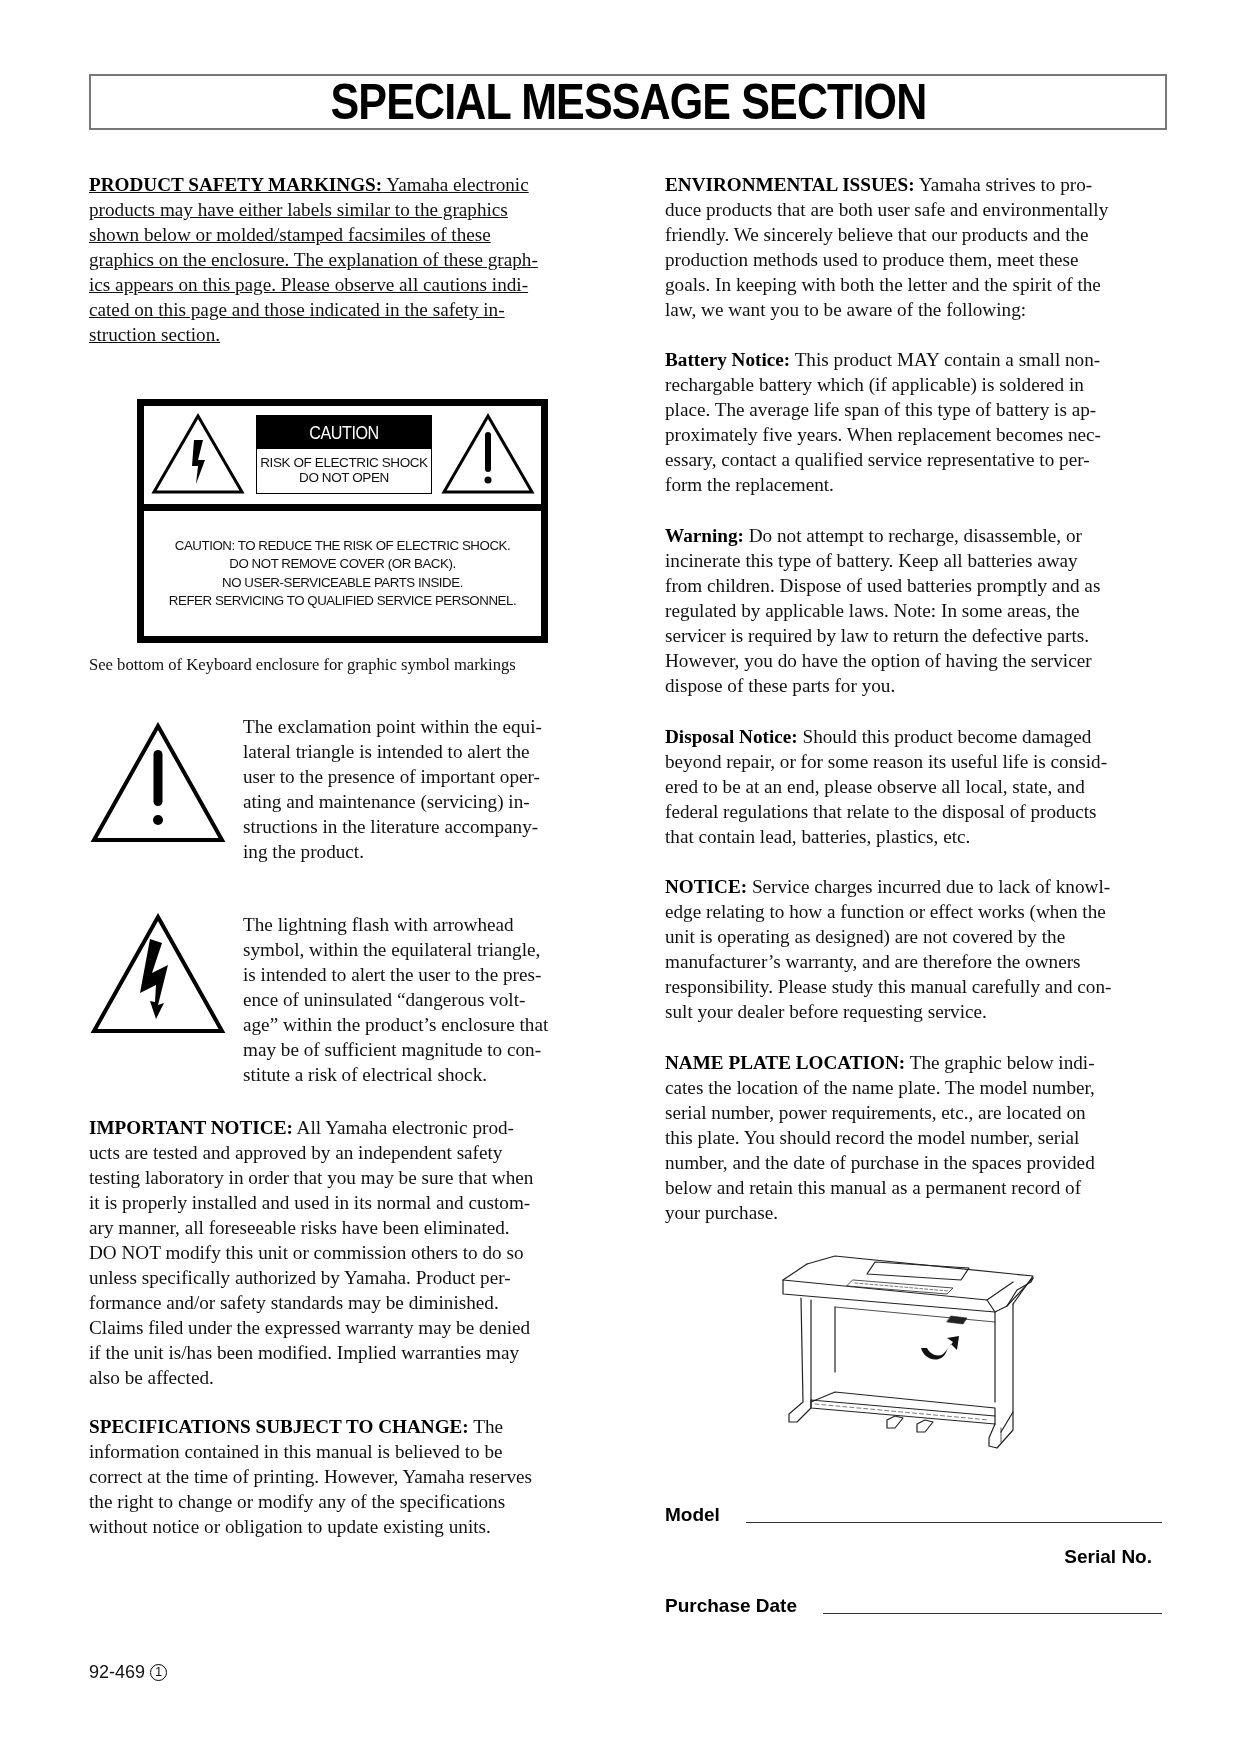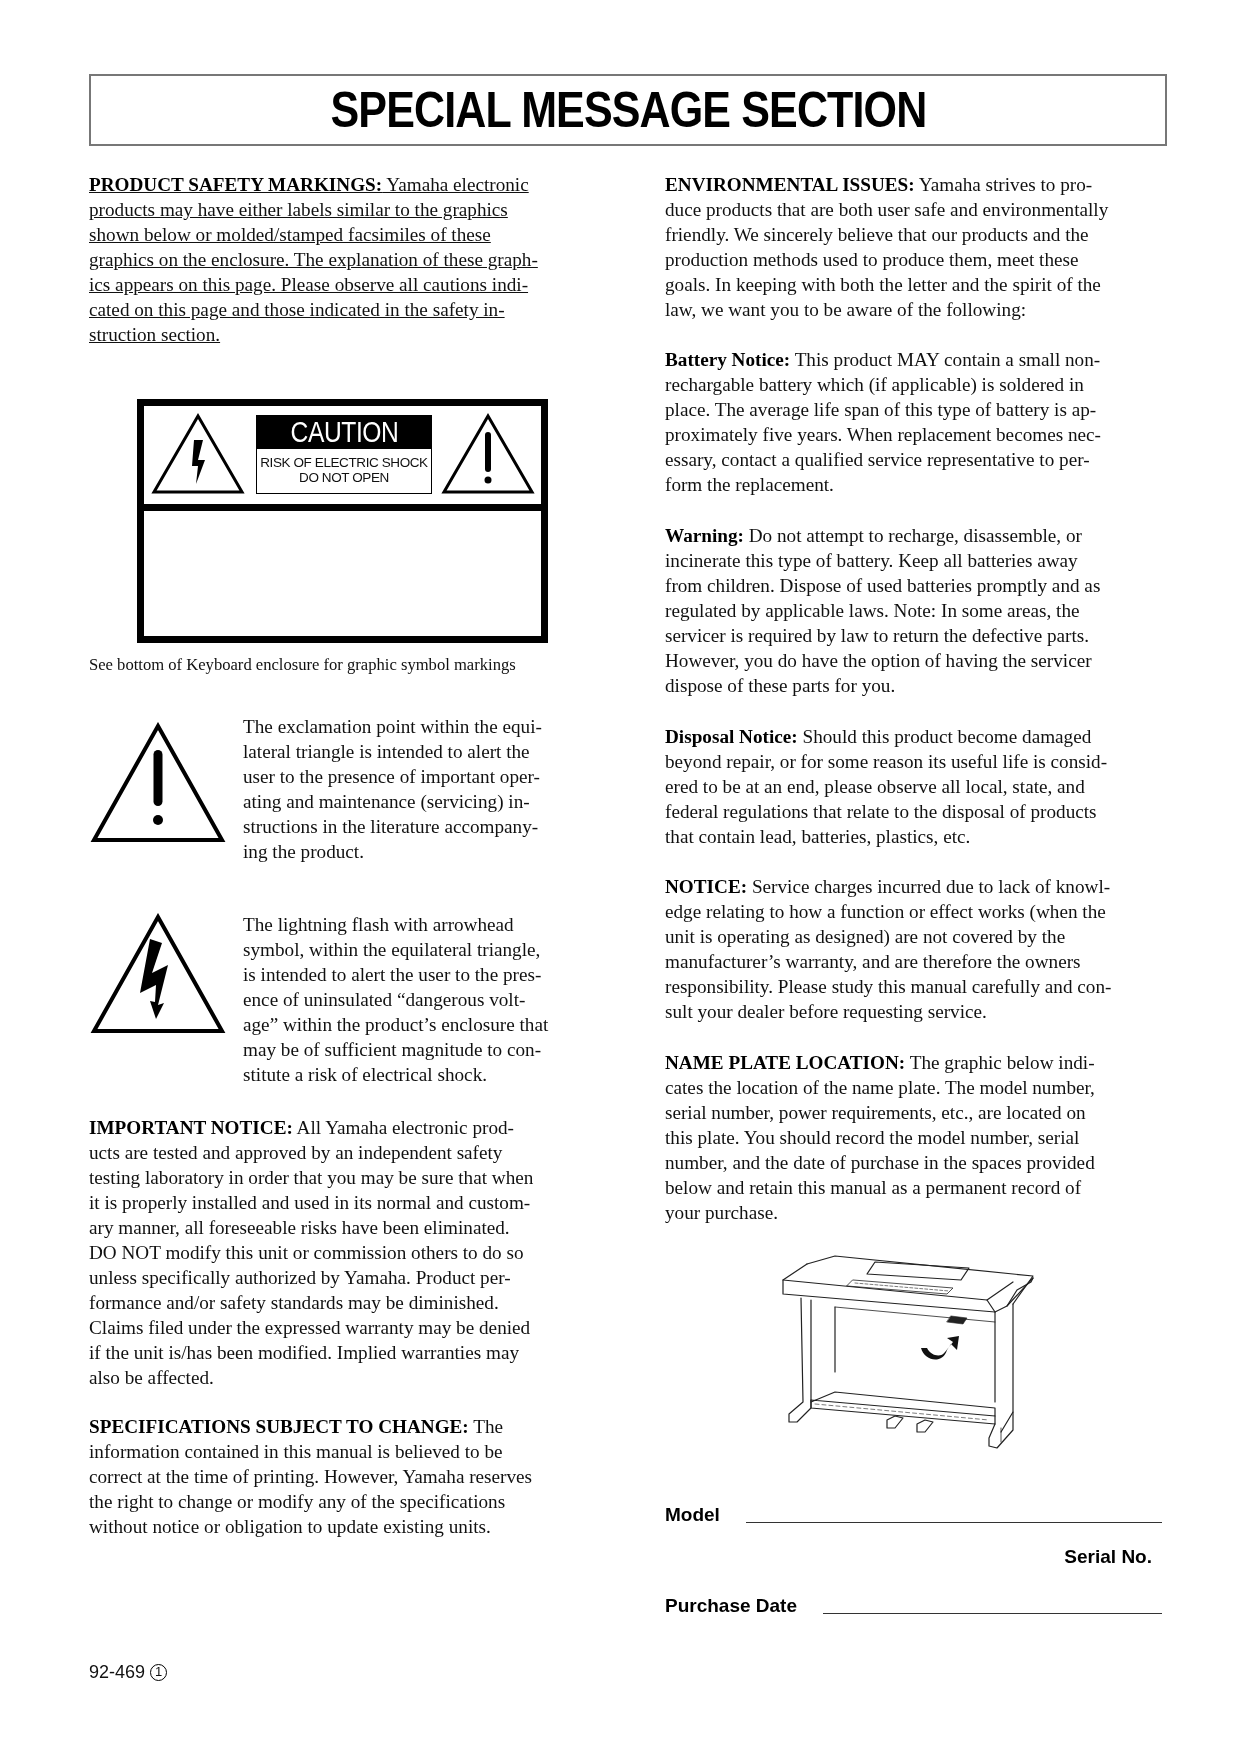--- a/index.html
+++ b/index.html
@@ -1,20 +1,20 @@
 <!DOCTYPE html>
 <html><head>
 <meta charset="utf-8">
 <style>
   html, body { margin: 0; padding: 0; background: #ffffff; }
   body { width: 1239px; height: 1754px; position: relative; overflow: hidden; color: #111; }
   .serif { font-family: "Liberation Serif", "DejaVu Serif", serif; }
 
   #title-box {
-    position: absolute; left: 89px; top: 74px; width: 1078px; height: 72px;
+    position: absolute; left: 89px; top: 74px; width: 1078px; height: 56px;
     border: 2px solid #777; box-sizing: border-box;
     display: flex; align-items: center; justify-content: center;
   }
   #title-box h1 {
     margin: 0; font-family: "Liberation Sans", "DejaVu Sans", sans-serif;
     font-weight: bold; font-size: 50px; letter-spacing: -1px;
     transform: scaleX(0.86); transform-origin: center; line-height: 1; color: #000;
   }
 
   .para {
@@ -33,21 +33,21 @@
     border: 7px solid #000; box-sizing: border-box; background: #fff;
   }
   #caution-top { position: absolute; left: 0; top: 0; width: 100%; height: 98px; border-bottom: 7px solid #000; }
   #caution-bottom { position: absolute; left: 0; top: 105px; width: 100%; height: 125px; display: flex; align-items: center; justify-content: center; }
   #caution-sign {
     position: absolute; left: 112px; top: 9px; width: 176px; height: 79px;
     border: 1.5px solid #000; box-sizing: border-box;
   }
   #caution-sign-head {
     height: 33px; background: #000; color: #fff;
-    font-family: "Liberation Sans", "DejaVu Sans", sans-serif; font-size: 29px;
+    font-family: "Liberation Sans", "DejaVu Sans", sans-serif; font-size: 19px;
     display: flex; align-items: center; justify-content: center; letter-spacing: -0.5px;
   }
   #caution-sign-head span { transform: scaleX(0.85); display: inline-block; }
   #caution-sign-body {
     font-family: "Liberation Sans", "DejaVu Sans", sans-serif; font-size: 13.5px; line-height: 15px;
     text-align: center; padding-top: 6px; letter-spacing: -0.4px;
   }
   #caution-sign-body span { display: block; }
   .caution-main {
     font-family: "Liberation Sans", "DejaVu Sans", sans-serif; font-size: 13.3px; line-height: 18.5px;
@@ -102,20 +102,28 @@
         <span>RISK OF ELECTRIC SHOCK</span>
         <span>DO NOT OPEN</span>
       </div>
     </div>
     <svg class="tri" style="left:296px; top:6px;" width="96" height="84" viewBox="0 0 96 84">
       <polygon points="48,4 92,80 4,80" fill="none" stroke="#000" stroke-width="3"></polygon>
       <rect x="45" y="20" width="6" height="40" rx="3" fill="#000"></rect>
       <circle cx="48" cy="68" r="3.5" fill="#000"></circle>
     </svg>
   </div>
+  <div id="caution-bottom">
+    <div class="caution-main">
+      <span>CAUTION: TO REDUCE THE RISK OF ELECTRIC SHOCK.</span>
+      <span>DO NOT REMOVE COVER (OR BACK).</span>
+      <span>NO USER-SERVICEABLE PARTS INSIDE.</span>
+      <span>REFER SERVICING TO QUALIFIED SERVICE PERSONNEL.</span>
+    </div>
+  </div>
 </div>
 
 <div id="caption" class="serif">See bottom of Keyboard enclosure for graphic symbol markings</div>
 
 <svg class="symbol" style="left:90px; top:722px;" width="136" height="122" viewBox="0 0 136 122">
   <polygon points="68,4 132,118 4,118" fill="none" stroke="#000" stroke-width="4"></polygon>
   <rect x="63.5" y="28" width="9" height="56" rx="4.5" fill="#000"></rect>
   <circle cx="68" cy="98" r="5" fill="#000"></circle>
 </svg>
 <div class="para sym-text nowrap-lines" style="top:714px;">

